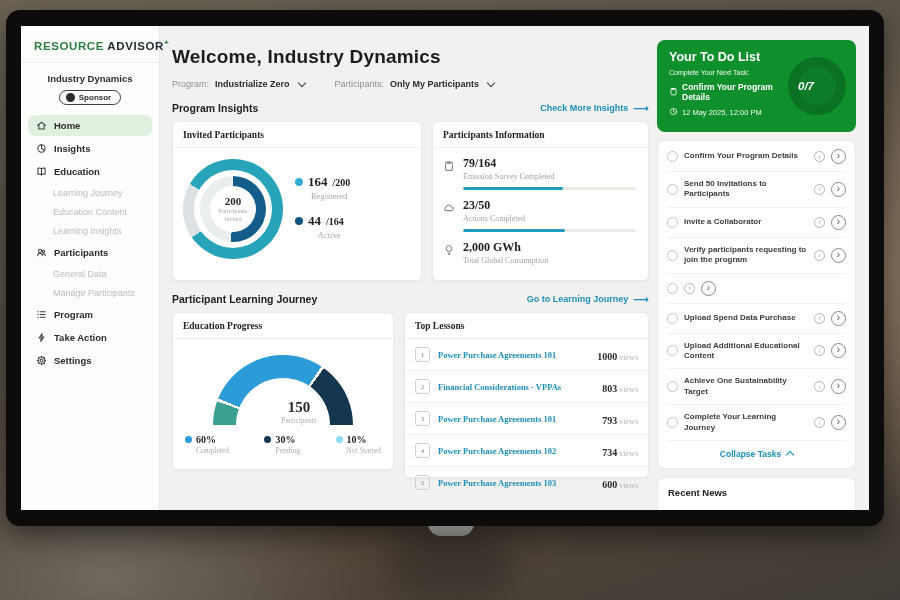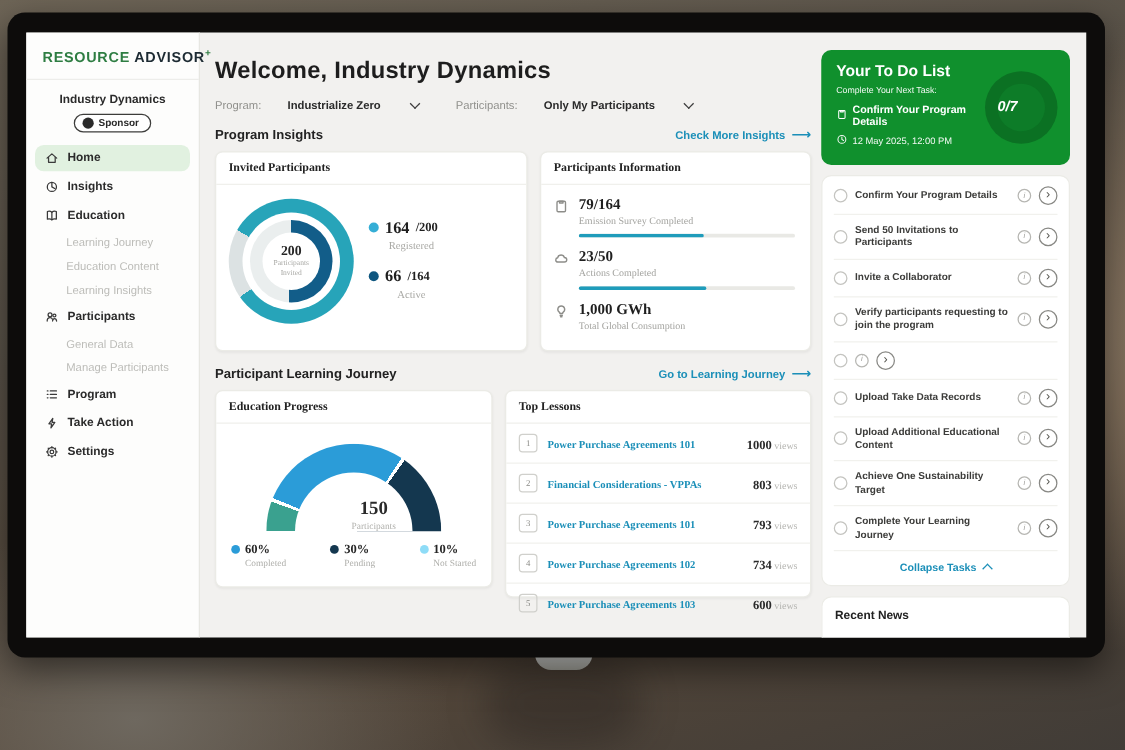--- a/index.html
+++ b/index.html
@@ -35,21 +35,21 @@
     font-weight:700;font-size:9.5px;color:#2b2b2b;margin:2px 0;cursor:pointer;}
   .nav-item.active{background:#e1f1e0;}
   .nav-icon{width:11px;height:11px;display:flex;}
   .nav-icon svg{display:block;}
   .nav-sub{padding:4px 8px 4px 25px;color:#bcbcb8;font-size:9px;margin:1px 0;cursor:pointer;}
 
   
   .main{flex:1;min-width:0;padding:10px 8px 0 12px;}
   .page-title{font-size:19px;font-weight:700;color:#1d1d1d;margin:10px 0 11px;letter-spacing:.2px;}
   .filters{display:flex;gap:30px;margin-bottom:13px;}
-  .filter{display:flex;align-items:center;gap:21px;font-size:9px;color:#90908c;cursor:pointer;}
+  .filter{display:flex;align-items:center;gap:6px;font-size:9px;color:#90908c;cursor:pointer;}
   .f-value{font-weight:700;color:#2b2b2b;}
   .chev{width:5px;height:5px;border-right:1.4px solid #3c3c3c;border-bottom:1.4px solid #3c3c3c;
     transform:rotate(45deg);margin:-3px 0 0 3px;}
   .section-head{display:flex;justify-content:space-between;align-items:center;margin:4px 0 7px;}
   .section-title{font-weight:700;font-size:10.5px;color:#222;}
   .tlink{color:#1b8fb8;font-weight:700;font-size:9px;display:flex;gap:5px;align-items:center;cursor:pointer;}
   .arrow{font-size:11px;line-height:1;}
   .cards-row{display:flex;gap:10px;margin-bottom:12px;}
   .card{background:#fff;border:1px solid #ebebe6;border-radius:6px;box-shadow:0 1px 2px rgba(0,0,0,.05);box-sizing:border-box;font-family:Liberation Serif, serif;}
   .card-title{font-weight:700;font-size:9.5px;padding:8px 10px 7px;border-bottom:1px solid #f0f0ec;color:#222;}
@@ -270,21 +270,21 @@
                   <div class="leg-top">
                     <span class="leg-dot" style="background-color: rgb(53, 174, 214);"></span>
                     <span class="leg-num">164</span>
                       <span class="leg-denom">/200</span>
                   </div>
                   <div class="leg-lab">Registered</div>
                 </div>
                 <div class="leg-item">
                   <div class="leg-top">
                     <span class="leg-dot" style="background-color: rgb(14, 86, 127);"></span>
-                    <span class="leg-num">66</span>
+                    <span class="leg-num">44</span>
                       <span class="leg-denom">/164</span>
                   </div>
                   <div class="leg-lab">Active</div>
                 </div>
               </div>
             </div>
           </div>
 
           <div class="card card-pinfo">
             <div class="card-title">Participants Information</div>
@@ -313,21 +313,21 @@
             <div class="stat-bar">
                 <div class="stat-fill" style="background-color: rgb(31, 156, 187); width: 59%;"></div>
               </div>
             <div class="stat-row">
               <span class="stat-icon g"><svg width="12" height="12" viewBox="0 0 12 12">
                     <path d="M6 1.8 a2.7 2.7 0 0 1 1.6 4.9 c-.3.25-.5.6-.5 1 H4.9 c0-.4-.2-.75-.5-1 A2.7 2.7 0 0 1 6 1.8 Z"></path>
                     <path d="M5.1 9.2 H6.9"></path>
                     <path d="M5.4 10.4 H6.6"></path>
                   </svg></span>
               <div>
-                <div class="stat-val">1,000 GWh</div>
+                <div class="stat-val">2,000 GWh</div>
                 <div class="stat-lab">Total Global Consumption</div>
               </div>
             </div>
           </div>
         </div>
 
         <div class="section-head">
           <span class="section-title">Participant Learning Journey</span>
           <span class="tlink">
               <span>Go to Learning Journey</span>
@@ -454,21 +454,21 @@
             <span class="task-info">i</span>
             <span class="task-go">›</span>
           </div>
           <div class="task-row">
             <span class="task-check"></span>
             <span class="task-info">i</span>
             <span class="task-go">›</span>
           </div>
           <div class="task-row">
             <span class="task-check"></span>
-            <span class="task-label">Upload Take Data Records</span>
+            <span class="task-label">Upload Spend Data Purchase</span>
             <span class="task-info">i</span>
             <span class="task-go">›</span>
           </div>
           <div class="task-row">
             <span class="task-check"></span>
             <span class="task-label">Upload Additional Educational Content</span>
             <span class="task-info">i</span>
             <span class="task-go">›</span>
           </div>
           <div class="task-row">

